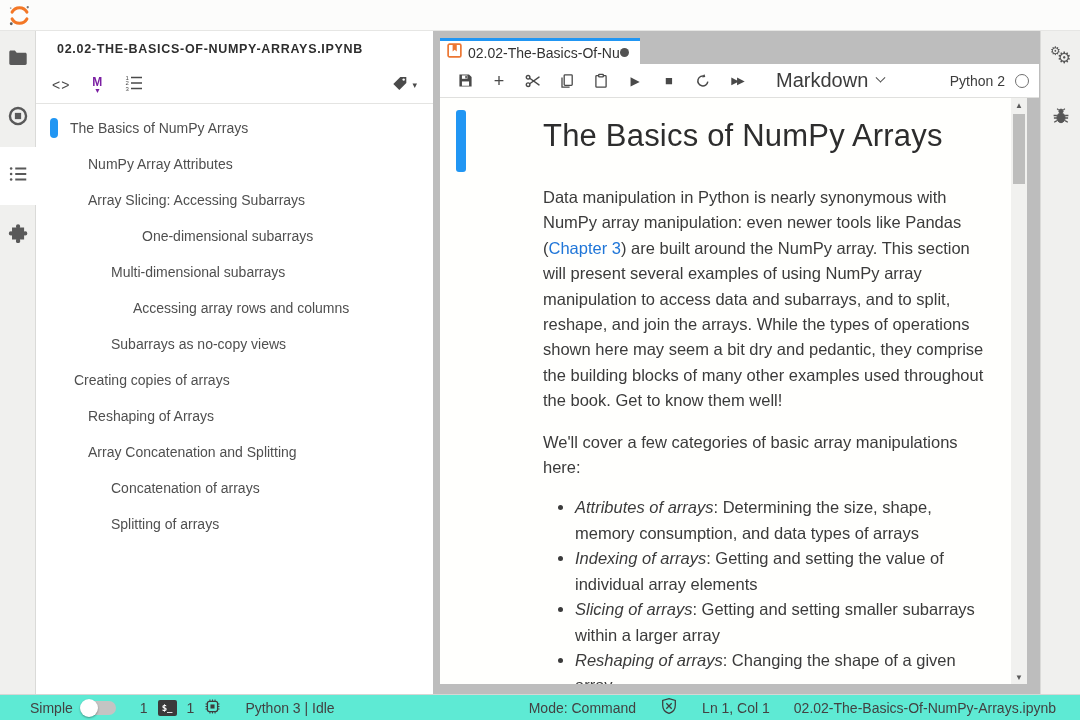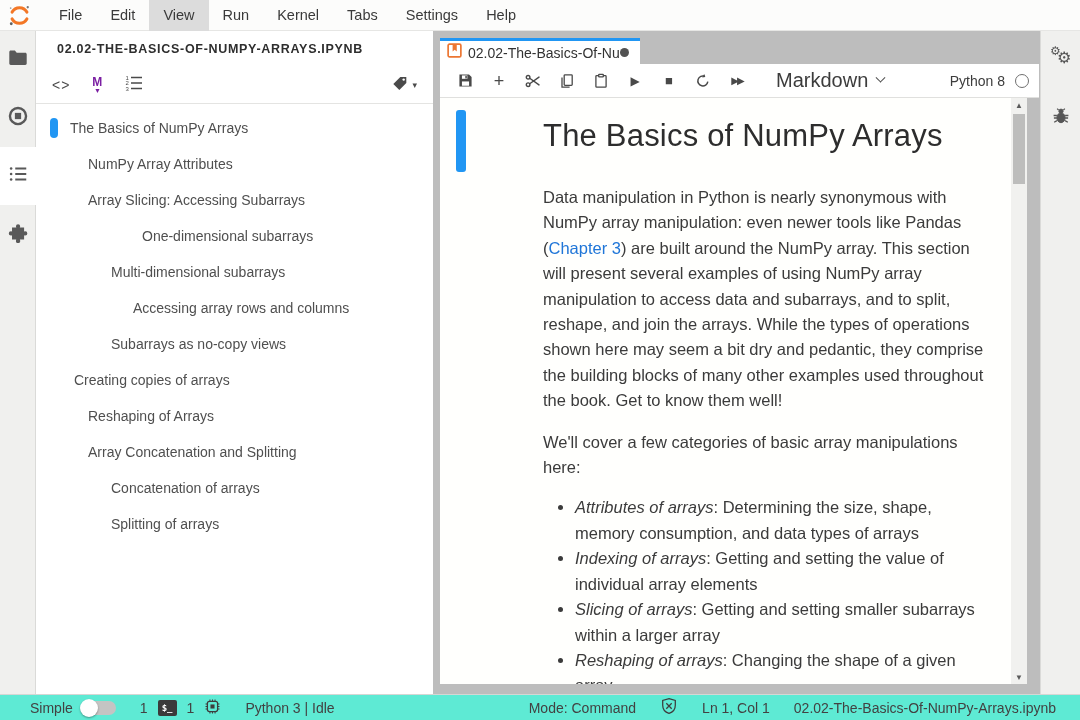--- a/index.html
+++ b/index.html
@@ -88,30 +88,20 @@
 <div id="menubar">
   <div id="logo">
     <svg width="23" height="23" viewBox="0 0 24 24" fill="none">
       <path d="M4.3 15.6a8.8 8.8 0 0 0 15.4 0" stroke="#f37726" stroke-width="3.2" stroke-linecap="round"></path>
       <path d="M19.7 8.4a8.8 8.8 0 0 0-15.4 0" stroke="#f37726" stroke-width="3.2" stroke-linecap="round"></path>
       <circle cx="20.6" cy="3.4" r="1.2" fill="#767677"></circle>
       <circle cx="3.4" cy="20.6" r="1.5" fill="#616262"></circle>
       <circle cx="2.8" cy="4.2" r="0.9" fill="#9e9e9e"></circle>
     </svg>
   </div>
-  <div id="menu-items" style="display: flex;">
-      <span class="menu-item">File</span>
-      <span class="menu-item">Edit</span>
-      <span class="menu-item active">View</span>
-      <span class="menu-item">Run</span>
-      <span class="menu-item">Kernel</span>
-      <span class="menu-item">Tabs</span>
-      <span class="menu-item">Settings</span>
-      <span class="menu-item">Help</span>
-    </div>
 </div>
 
 <div id="leftstrip">
   <div class="strip-tile">
     <span>
       <svg width="22" height="22" viewBox="0 0 24 24" fill="#595959">
           <path d="M2.5 5.5c0-.9.7-1.6 1.6-1.6h4.5l2 2.3h9.3c.9 0 1.6.7 1.6 1.6v10.1c0 .9-.7 1.6-1.6 1.6H4.1c-.9 0-1.6-.7-1.6-1.6z"></path>
         </svg>
     </span>
   </div>
@@ -299,21 +289,21 @@
           <span style="display: flex; align-items: center;">
             <span style="font-size:10px;color:#494949;letter-spacing:-2px">▶▶</span>
           </span>
         </button>
       </span>
     <span id="celltype">
       <span>Markdown</span>
       <span class="chev"></span>
     </span>
     <span id="kernel">
-      <span>Python 8</span>
+      <span>Python 2</span>
       <span id="kernel-circle"></span>
     </span>
   </div>
 
   <div id="nb-content">
     <div id="cell-bar"></div>
     <div id="cell-body">
       <h1>The Basics of NumPy Arrays</h1>
       <p><span>Data manipulation in Python is nearly synonymous with NumPy array manipulation: even newer tools like Pandas (</span><a href="#">Chapter 3</a><span>) are built around the NumPy array. This section will present several examples of using NumPy array manipulation to access data and subarrays, and to split, reshape, and join the arrays. While the types of operations shown here may seem a bit dry and pedantic, they comprise the building blocks of many other examples used throughout the book. Get to know them well!</span></p>
       <p class="second">We'll cover a few categories of basic array manipulations here:</p>

